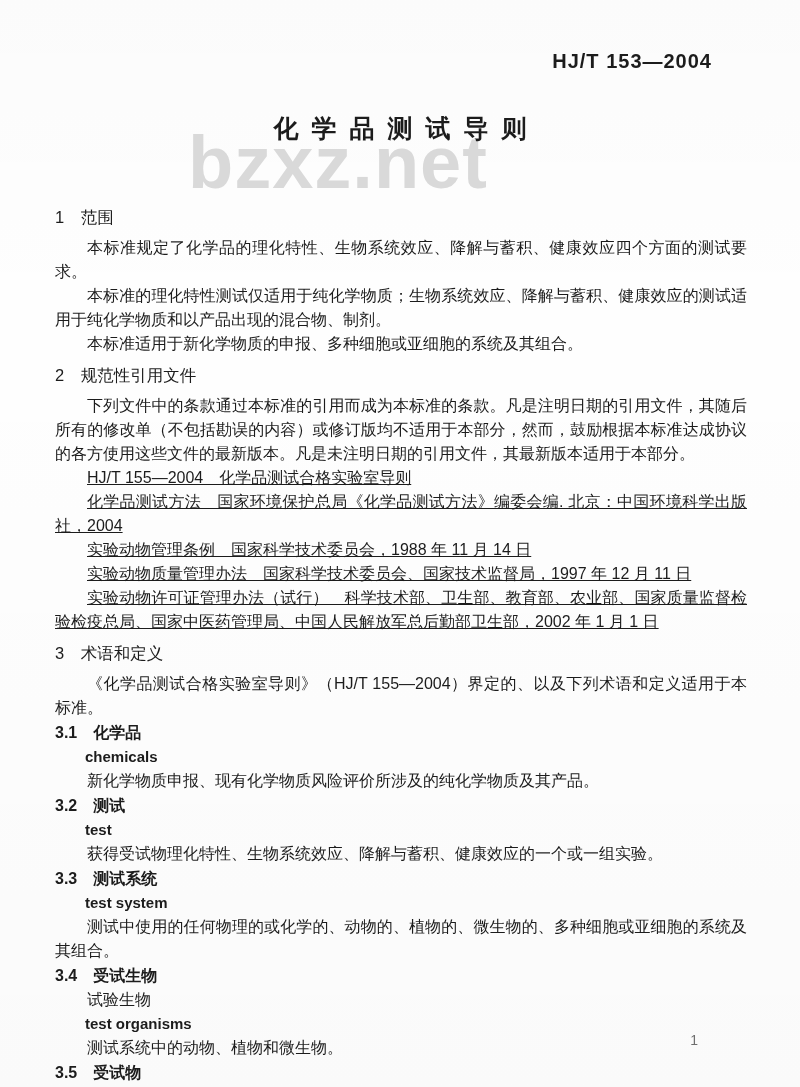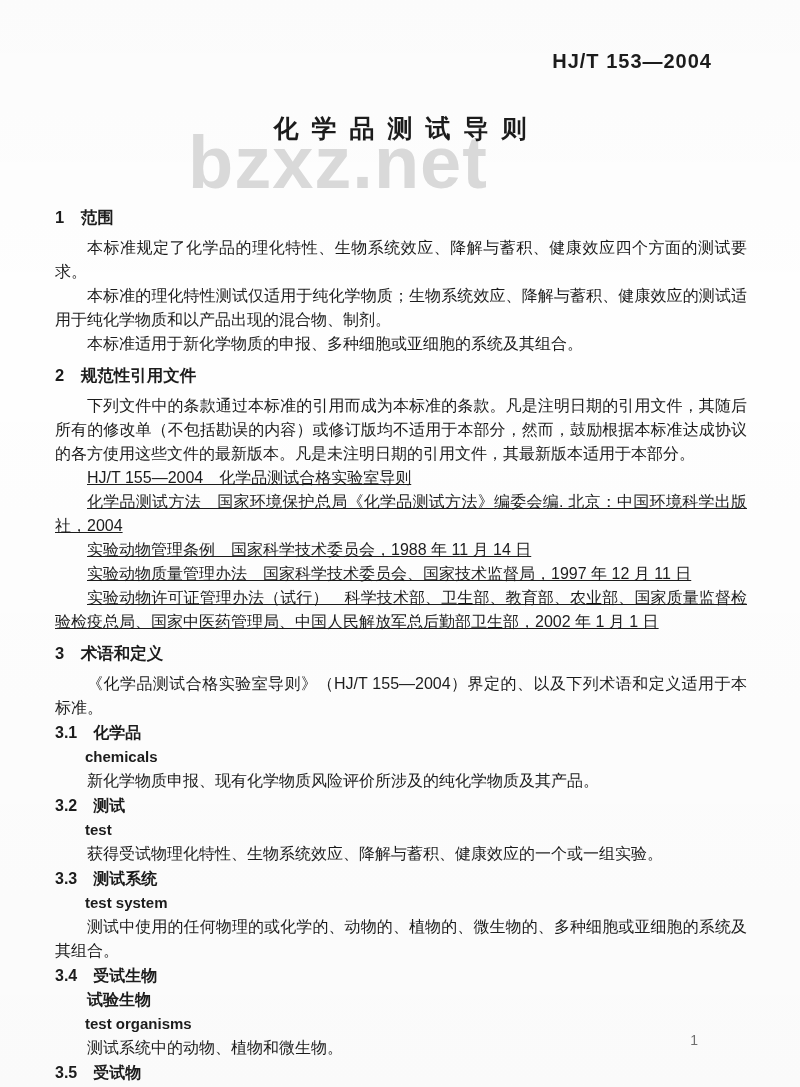--- a/index.html
+++ b/index.html
@@ -56,21 +56,21 @@
     position: absolute;
     top: 198px;
     left: 55px;
     width: 692px;
     z-index: 2;
     font-size: 16px;
     line-height: 24px;
     text-align: justify;
   }
   .sec-heading {
-    font-weight: bold;
+    font-weight: normal;
     font-size: 16.5px;
     margin: 7px 0 7px 0;
     text-align: left;
   }
   .term-heading {
     font-weight: bold;
     font-size: 16px;
     margin: 1px 0 0 0;
     text-align: left;
   }
@@ -82,21 +82,21 @@
     text-indent: 2em;
     margin: 0;
     text-decoration: underline;
   }
   .term-en {
     font-weight: bold;
     padding-left: 2em;
     font-size: 15px;
   }
   .term-cn {
-    font-weight: bold;
+    font-weight: normal;
     padding-left: 2em;
   }
   .page-number {
     position: absolute;
     top: 1032px;
     right: 102px;
     font-size: 14px;
     color: #6e6e6e;
     z-index: 2;
   }

